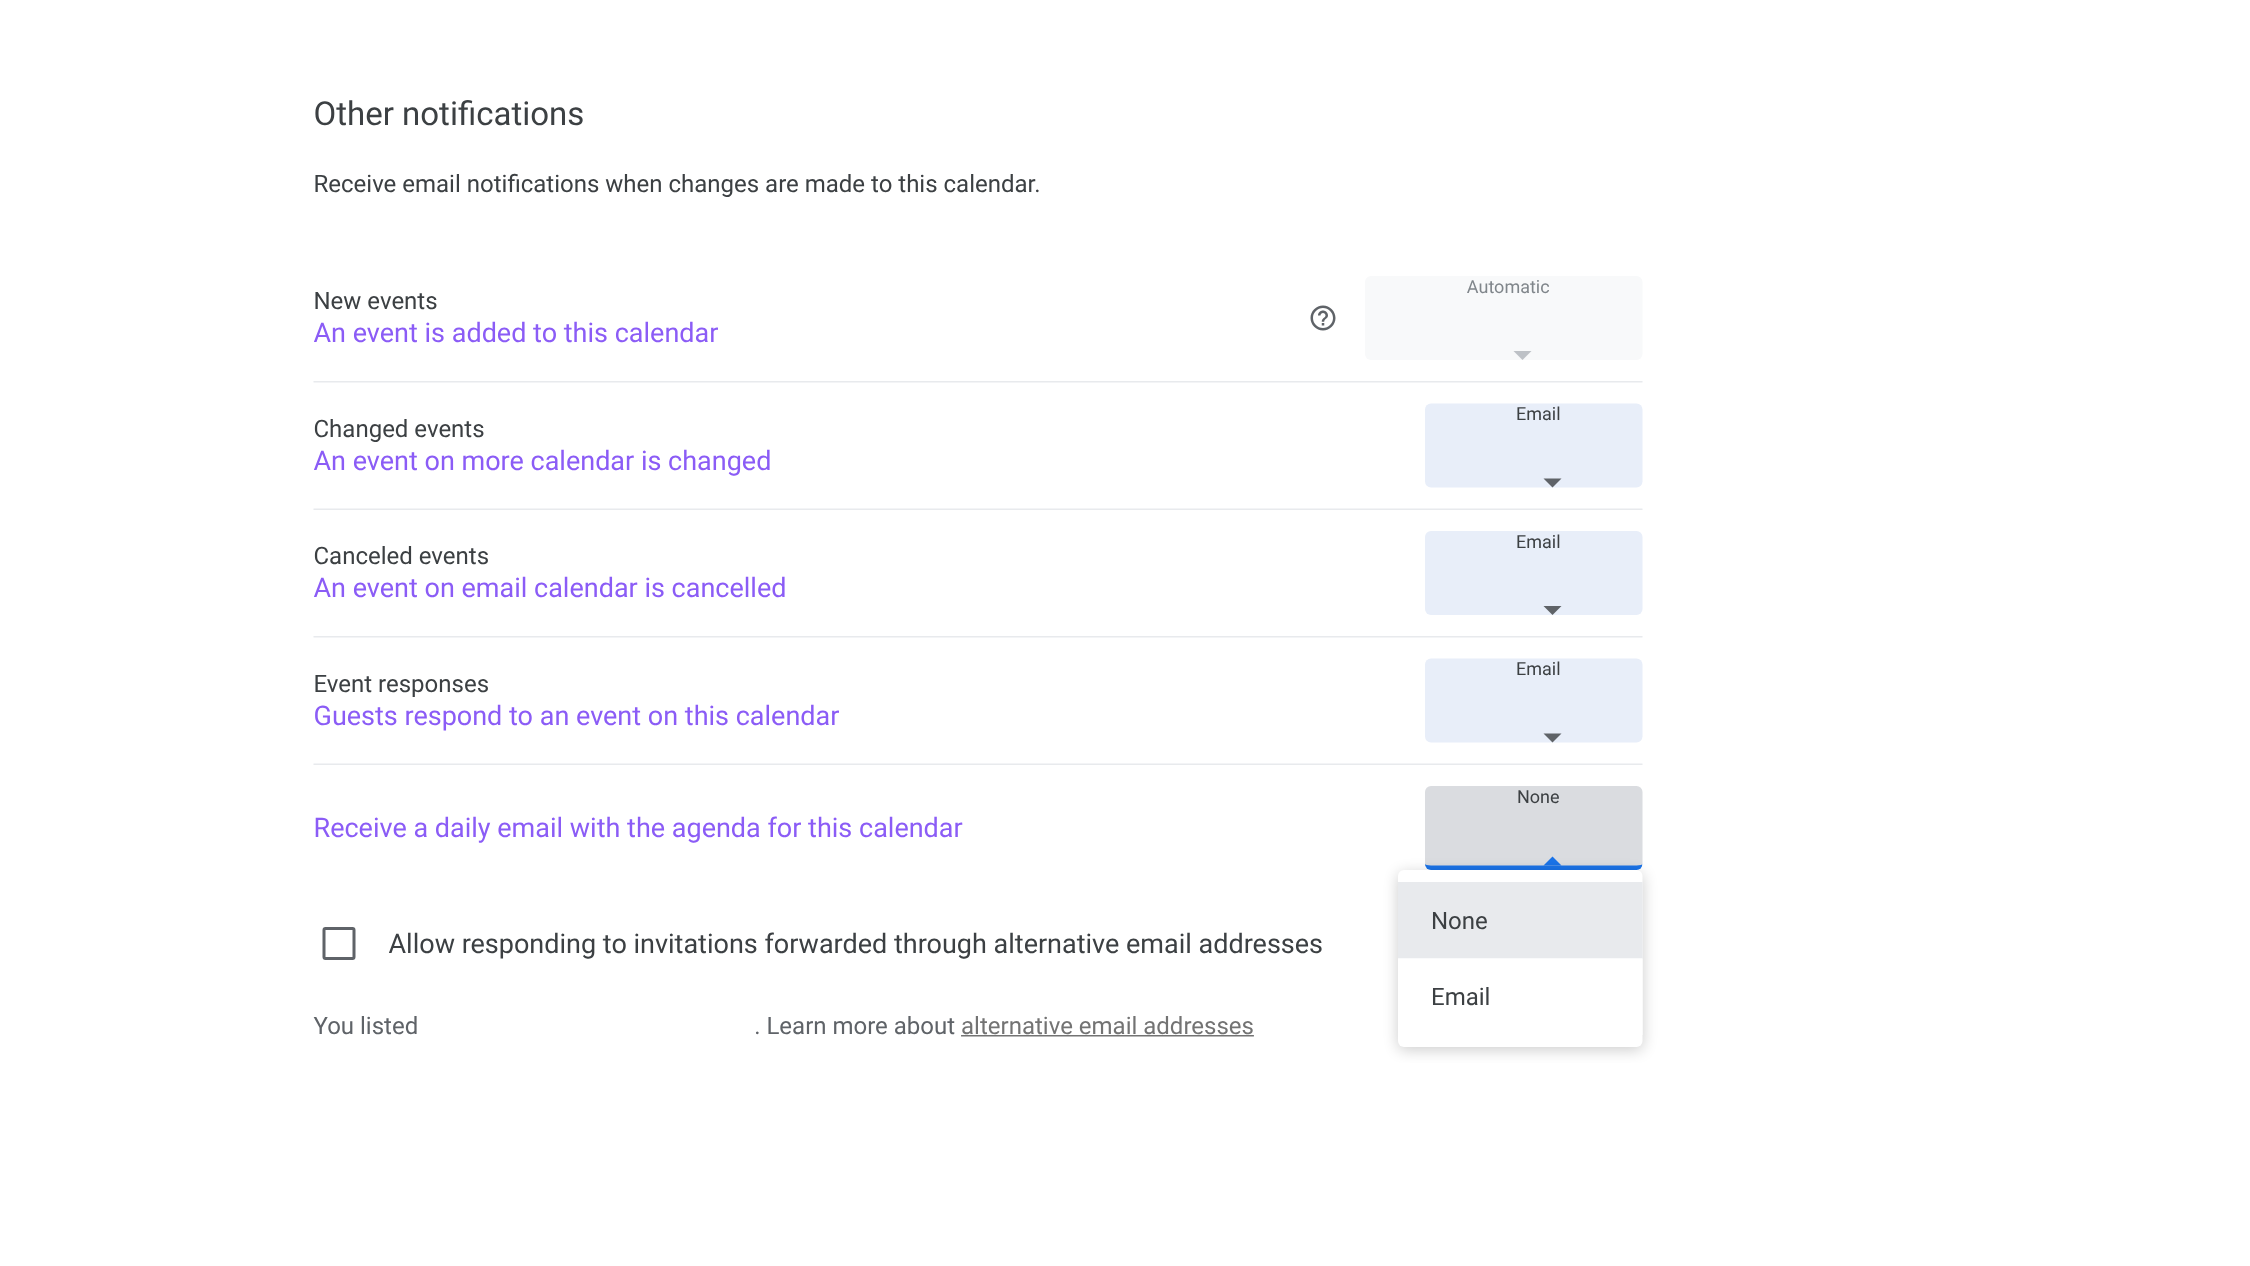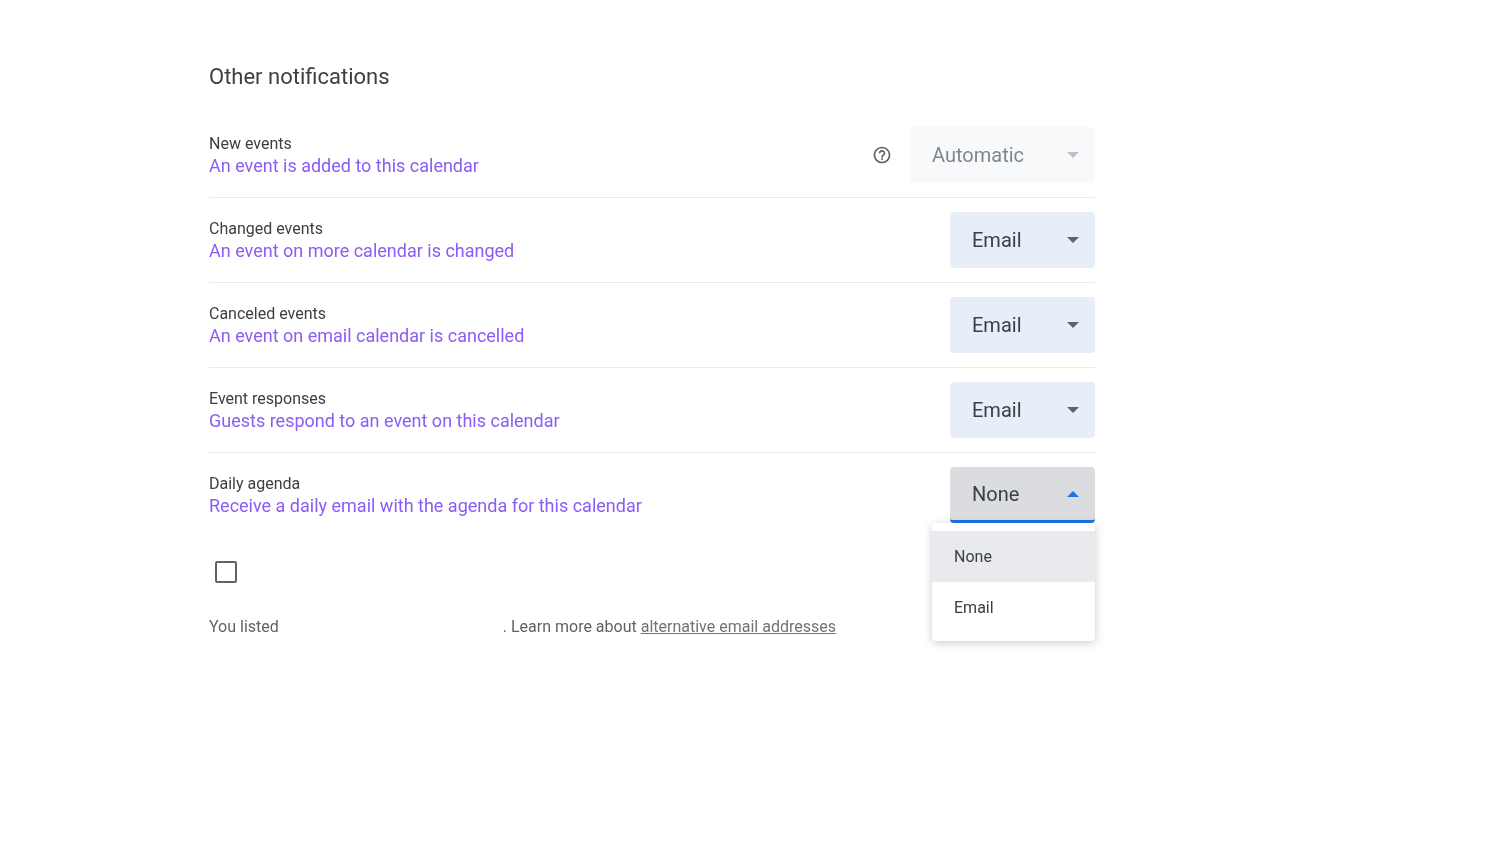--- a/index.html
+++ b/index.html
@@ -72,26 +72,27 @@
       fill: #5f6368;
     }
     .dropdown {
       height: 56px;
       border-radius: 4px;
       background: #e8eef9;
       display: flex;
       align-items: center;
       justify-content: space-between;
       padding: 0 16px 0 22px;
-      font-size: 20px;
+      font-size: 12px;
       color: #3c4043;
       cursor: pointer;
       border: none;
       font-family: inherit;
       min-width: 145px;
+      flex-direction: column;
     }
     .dropdown.disabled {
       background: #f8f9fa;
       color: #80868b;
       cursor: default;
       min-width: 185px;
     }
     .dropdown.open {
       background: #dadce0;
       border-bottom: 3px solid #1a73e8;
@@ -163,20 +164,21 @@
     .redacted {
       display: inline-block;
       width: 220px;
     }
   </style>
 </head>
 <body>
 
 <div class="container">
   <h2 class="section-title">Other notifications</h2>
+  <p class="section-desc">Receive email notifications when changes are made to this calendar.</p>
 
   <div class="setting-row">
     <div class="setting-text">
       <div class="setting-label">New events</div>
       <div class="setting-sub">An event is added to this calendar</div>
     </div>
     <div class="setting-controls">
       <span class="help-icon">
         <svg viewBox="0 0 24 24">
             <path d="M11 18h2v-2h-2v2zm1-16C6.48 2 2 6.48 2 12s4.48 10 10 10 10-4.48 10-10S17.52 2 12 2zm0 18c-4.41 0-8-3.59-8-8s3.59-8 8-8 8 3.59 8 8-3.59 8-8 8zm0-14c-2.21 0-4 1.79-4 4h2c0-1.1.9-2 2-2s2 .9 2 2c0 2-3 1.75-3 5h2c0-2.25 3-2.5 3-5 0-2.21-1.79-4-4-4z"></path>
@@ -223,36 +225,36 @@
     <div class="setting-controls">
       <button class="dropdown">
         <span>Email</span>
         <span class="dropdown-arrow"></span>
       </button>
     </div>
   </div>
 
   <div class="setting-row last">
     <div class="setting-text">
-      <div class="setting-label">Daily agenda</div>
       <div class="setting-sub">Receive a daily email with the agenda for this calendar</div>
     </div>
     <div class="setting-controls">
       <button class="dropdown open">
         <span>None</span>
         <span class="dropdown-arrow up"></span>
       </button>
     </div>
     <div class="dropdown-menu">
       <div class="menu-item selected">None</div>
       <div class="menu-item">Email</div>
     </div>
   </div>
 
   <div class="checkbox-row">
     <div class="checkbox"></div>
+    <div class="checkbox-label">Allow responding to invitations forwarded through alternative email addresses</div>
   </div>
 
   <div class="listed-text">
     <span>You listed</span>
     <span class="redacted"> </span><span>. Learn more about </span><a href="#">alternative email addresses</a>
   </div>
 </div>
 
 </body></html>

